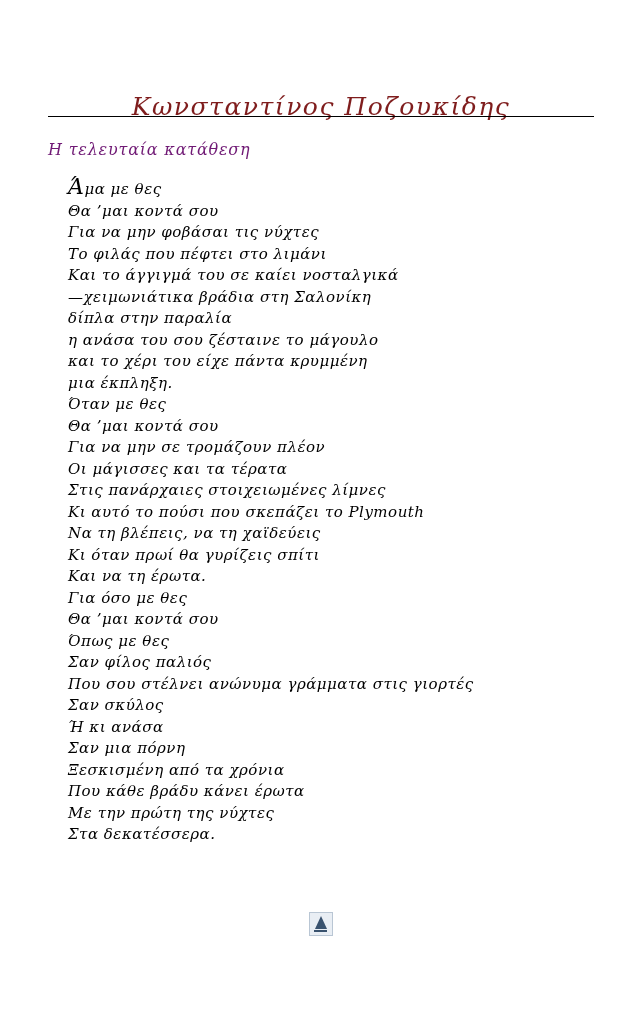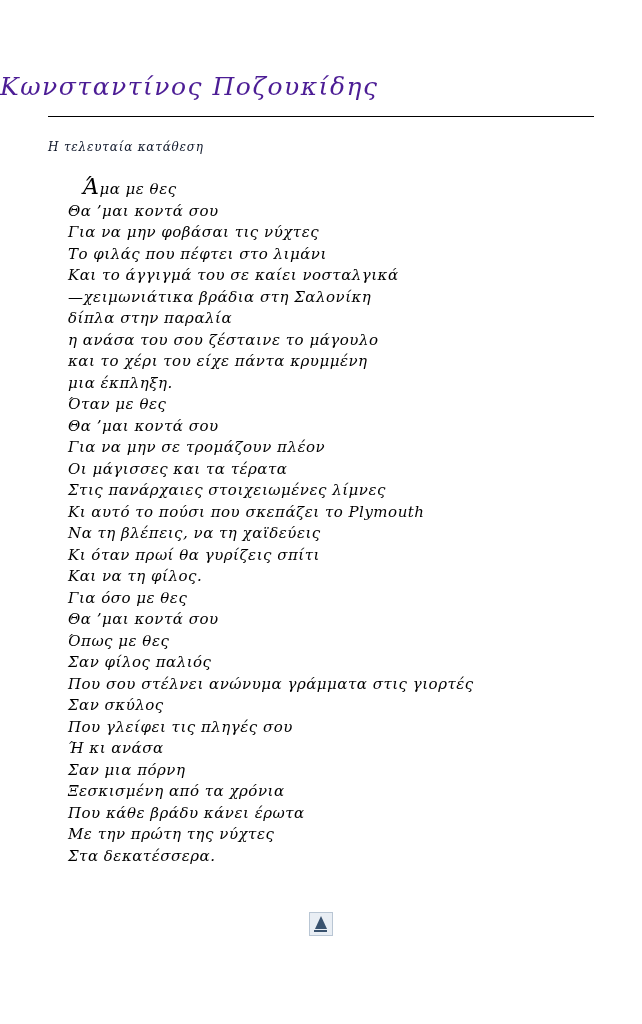--- a/index.html
+++ b/index.html
@@ -21,49 +21,49 @@
     left: 0;
     top: 0;
     width: 642px;
     height: 1024px;
     background: #ffffff;
   }
 
   .author {
     position: absolute;
     left: 0;
-    top: 72px;
+    top: 92px;
     width: 642px;
-    text-align: left;
+    text-align: center;
     font-family: "DejaVu Serif", serif;
     font-style: italic;
     font-size: 25px;
     letter-spacing: 1.5px;
-    color: #4c1d95;
+    color: #7f1d1d;
     white-space: nowrap;
   }
 
   .rule {
     position: absolute;
     left: 48px;
     top: 116px;
     width: 546px;
     height: 1px;
     background: #000;
   }
 
   .poem-title {
     position: absolute;
     left: 48px;
     top: 140px;
     font-family: "DejaVu Serif", serif;
     font-style: italic;
-    font-size: 12px;
+    font-size: 16px;
     letter-spacing: 0.8px;
-    color: #0f172a;
+    color: #701a75;
     white-space: nowrap;
   }
 
   .poem {
     position: absolute;
     left: 68px;
     top: 176px;
     width: 540px;
   }
 
@@ -74,21 +74,20 @@
     line-height: 21.5px;
     letter-spacing: 0.5px;
     color: #000;
     white-space: pre;
     min-height: 21.5px;
   }
 
   
   .line.first {
     position: relative;
-    margin-left: 15px;
   }
   .line.first .dropcap {
     font-size: 22px;
     line-height: 21.5px;
     vertical-align: baseline;
   }
 
   .colophon {
     position: absolute;
     left: 0;
@@ -149,28 +148,27 @@
     <div class="line">και το χέρι του είχε πάντα κρυμμένη</div>
     <div class="line">μια έκπληξη.</div>
     <div class="line">Όταν με θες</div>
     <div class="line">Θα ’μαι κοντά σου</div>
     <div class="line">Για να μην σε τρομάζουν πλέον</div>
     <div class="line">Οι μάγισσες και τα τέρατα</div>
     <div class="line">Στις πανάρχαιες στοιχειωμένες λίμνες</div>
     <div class="line">Κι αυτό το πούσι που σκεπάζει το Plymouth</div>
     <div class="line">Να τη βλέπεις, να τη χαϊδεύεις</div>
     <div class="line">Κι όταν πρωί θα γυρίζεις σπίτι</div>
-    <div class="line">Και να τη φίλος.</div>
+    <div class="line">Και να τη έρωτα.</div>
     <div class="line">Για όσο με θες</div>
     <div class="line">Θα ’μαι κοντά σου</div>
     <div class="line">Όπως με θες</div>
     <div class="line">Σαν φίλος παλιός</div>
     <div class="line">Που σου στέλνει ανώνυμα γράμματα στις γιορτές</div>
     <div class="line">Σαν σκύλος</div>
-    <div class="line">Που γλείφει τις πληγές σου</div>
     <div class="line">Ή κι ανάσα</div>
     <div class="line">Σαν μια πόρνη</div>
     <div class="line">Ξεσκισμένη από τα χρόνια</div>
     <div class="line">Που κάθε βράδυ κάνει έρωτα</div>
     <div class="line">Με την πρώτη της νύχτες</div>
     <div class="line">Στα δεκατέσσερα.</div>
   </div>
 
   <div class="colophon">
     <span class="mark"></span>

